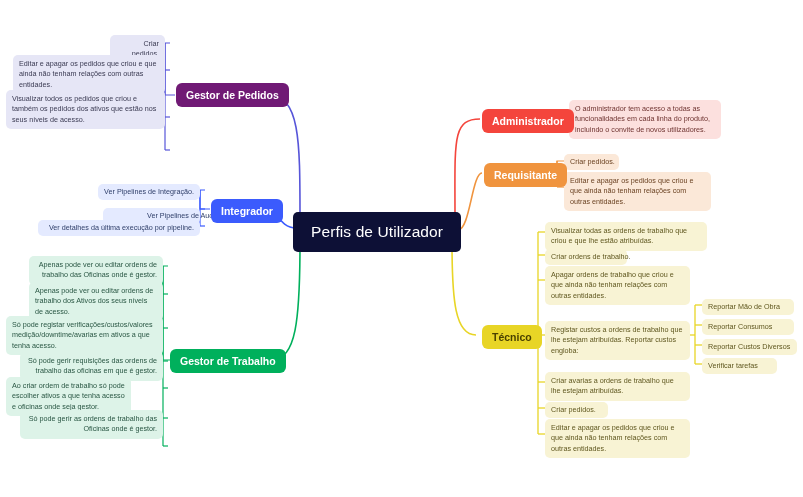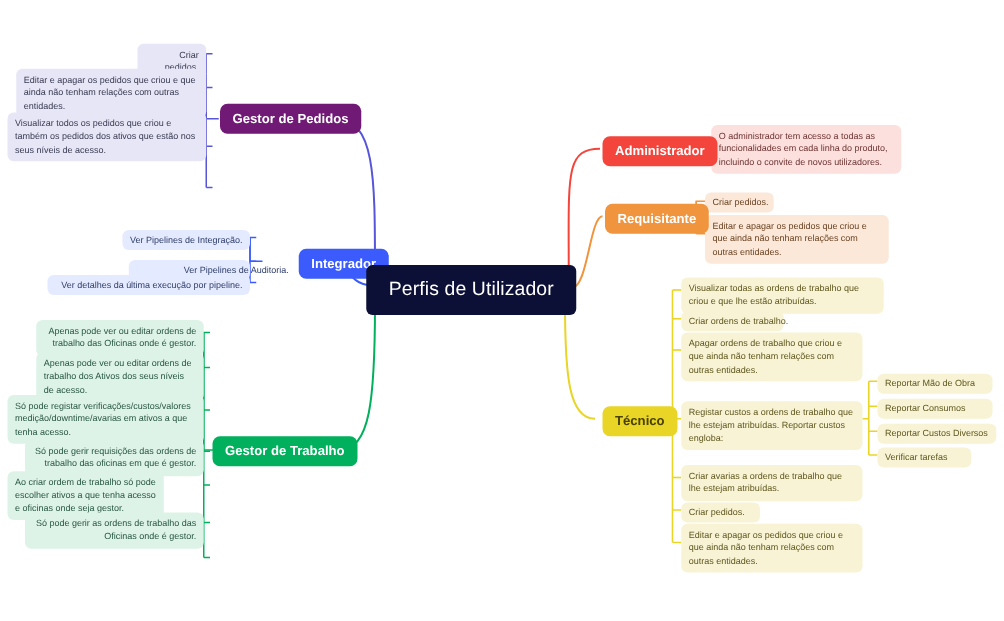--- a/index.html
+++ b/index.html
@@ -147,21 +147,21 @@
 
   <div class="node branch indigo" style="left:176px;top:83px;">Gestor de Pedidos</div>
 
   <div class="node leaf indigo ta-right" style="left:110px;top:35px;width:55px;">Criar pedidos.</div>
 
   <div class="node leaf indigo ta-left" style="left:13px;top:55px;width:152px;">Editar e apagar os pedidos que criou e que ainda não tenham relações com outras entidades.</div>
 
   <div class="node leaf indigo ta-left" style="left:6px;top:90px;width:159px;">Visualizar todos os pedidos que criou e também os pedidos dos ativos que estão nos seus níveis de acesso.</div>
 
 
-  <div class="node branch blue" style="left:211px;top:199px;margin-left:28px;">Integrador</div>
+  <div class="node branch blue" style="left:211px;top:199px;">Integrador</div>
 
   <div class="node leaf blue ta-right sub" style="left:98px;top:184px;width:102px;">Ver Pipelines de Integração.</div>
 
   <div class="node leaf blue ta-right sub" style="left:103px;top:208px;width:97px;padding-left:44px;">Ver Pipelines de Auditoria.</div>
 
   <div class="node leaf blue ta-right sub" style="left:38px;top:220px;width:162px;">Ver detalhes da última execução por pipeline.</div>
 
   <div class="node branch green" style="left:170px;top:349px;">Gestor de Trabalho</div>
 
   <div class="node leaf green ta-right" style="left:29px;top:256px;width:134px;">Apenas pode ver ou editar ordens de trabalho das Oficinas onde é gestor.</div>

